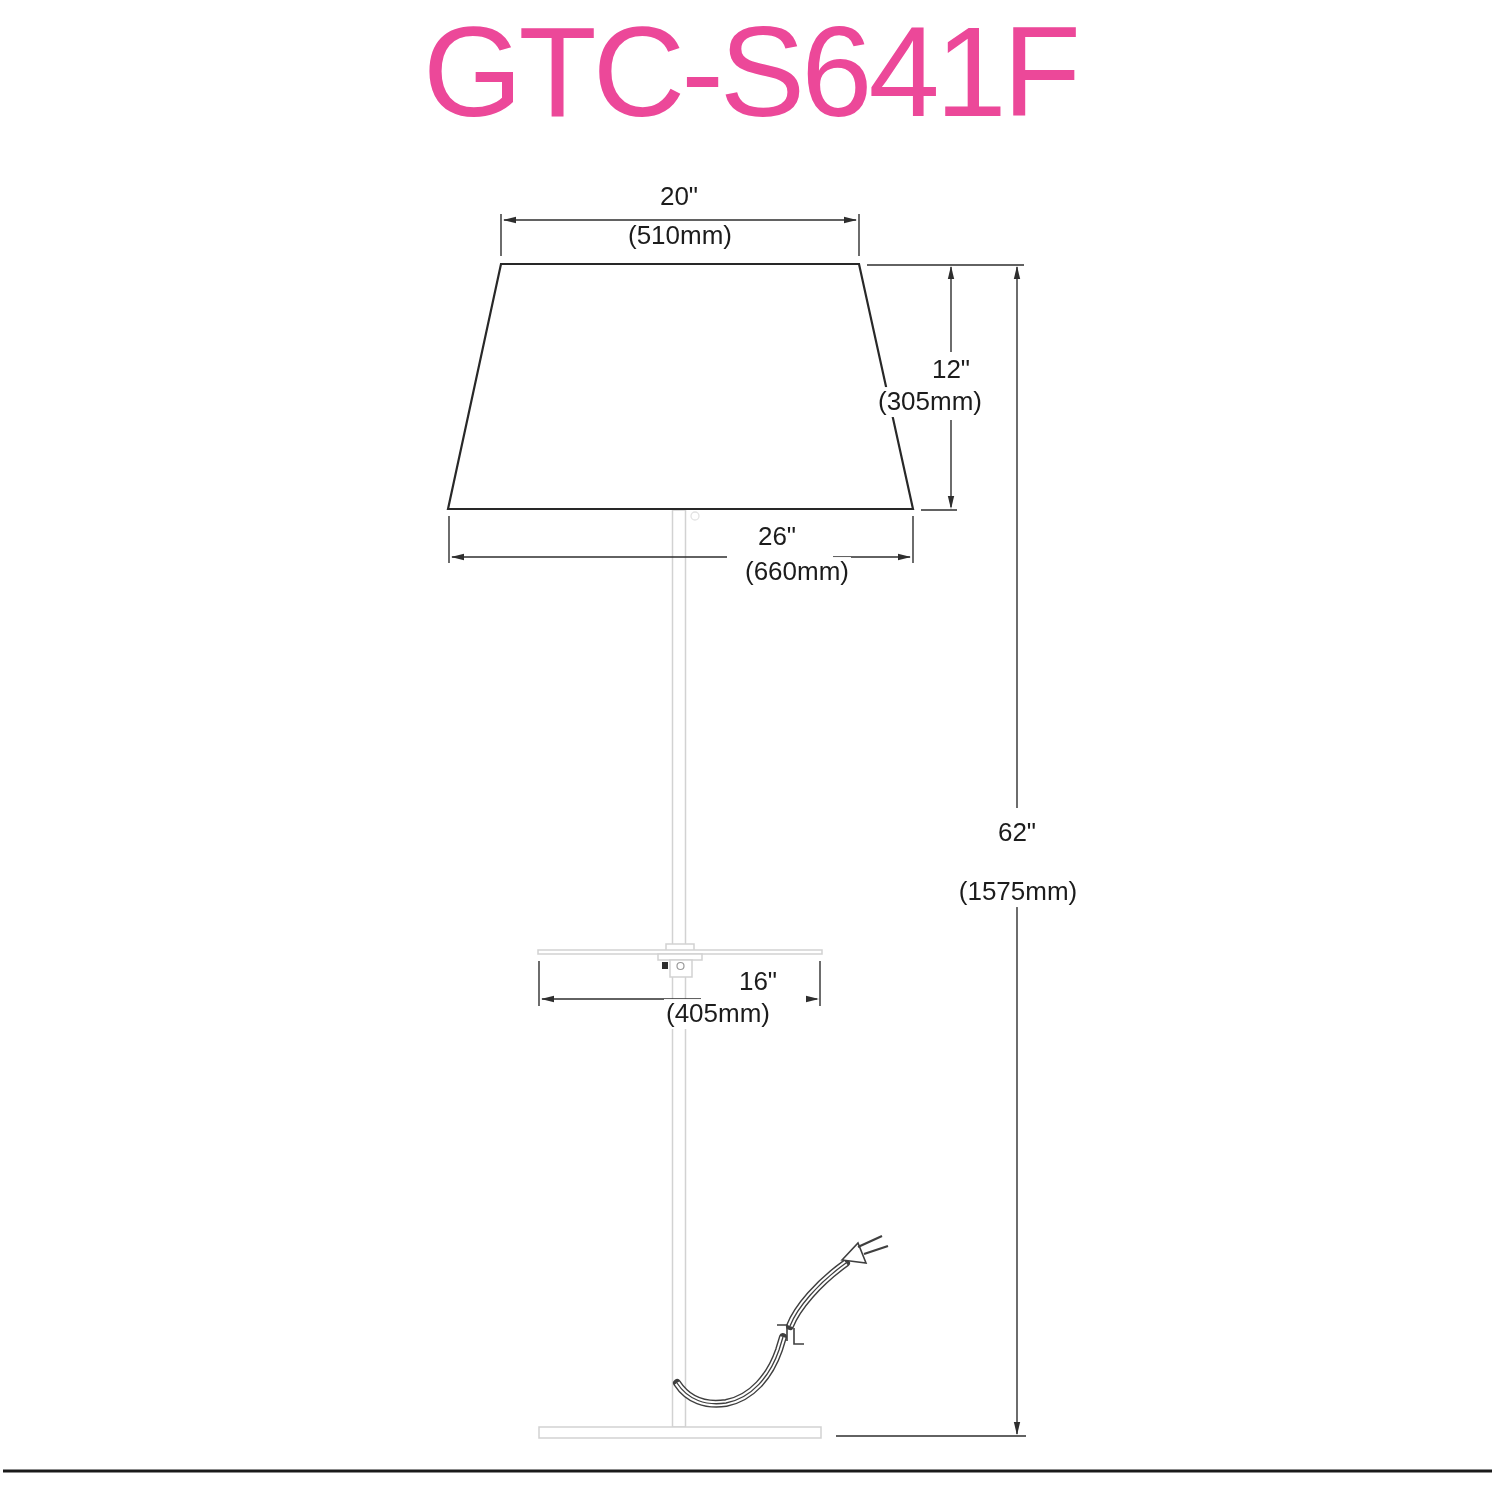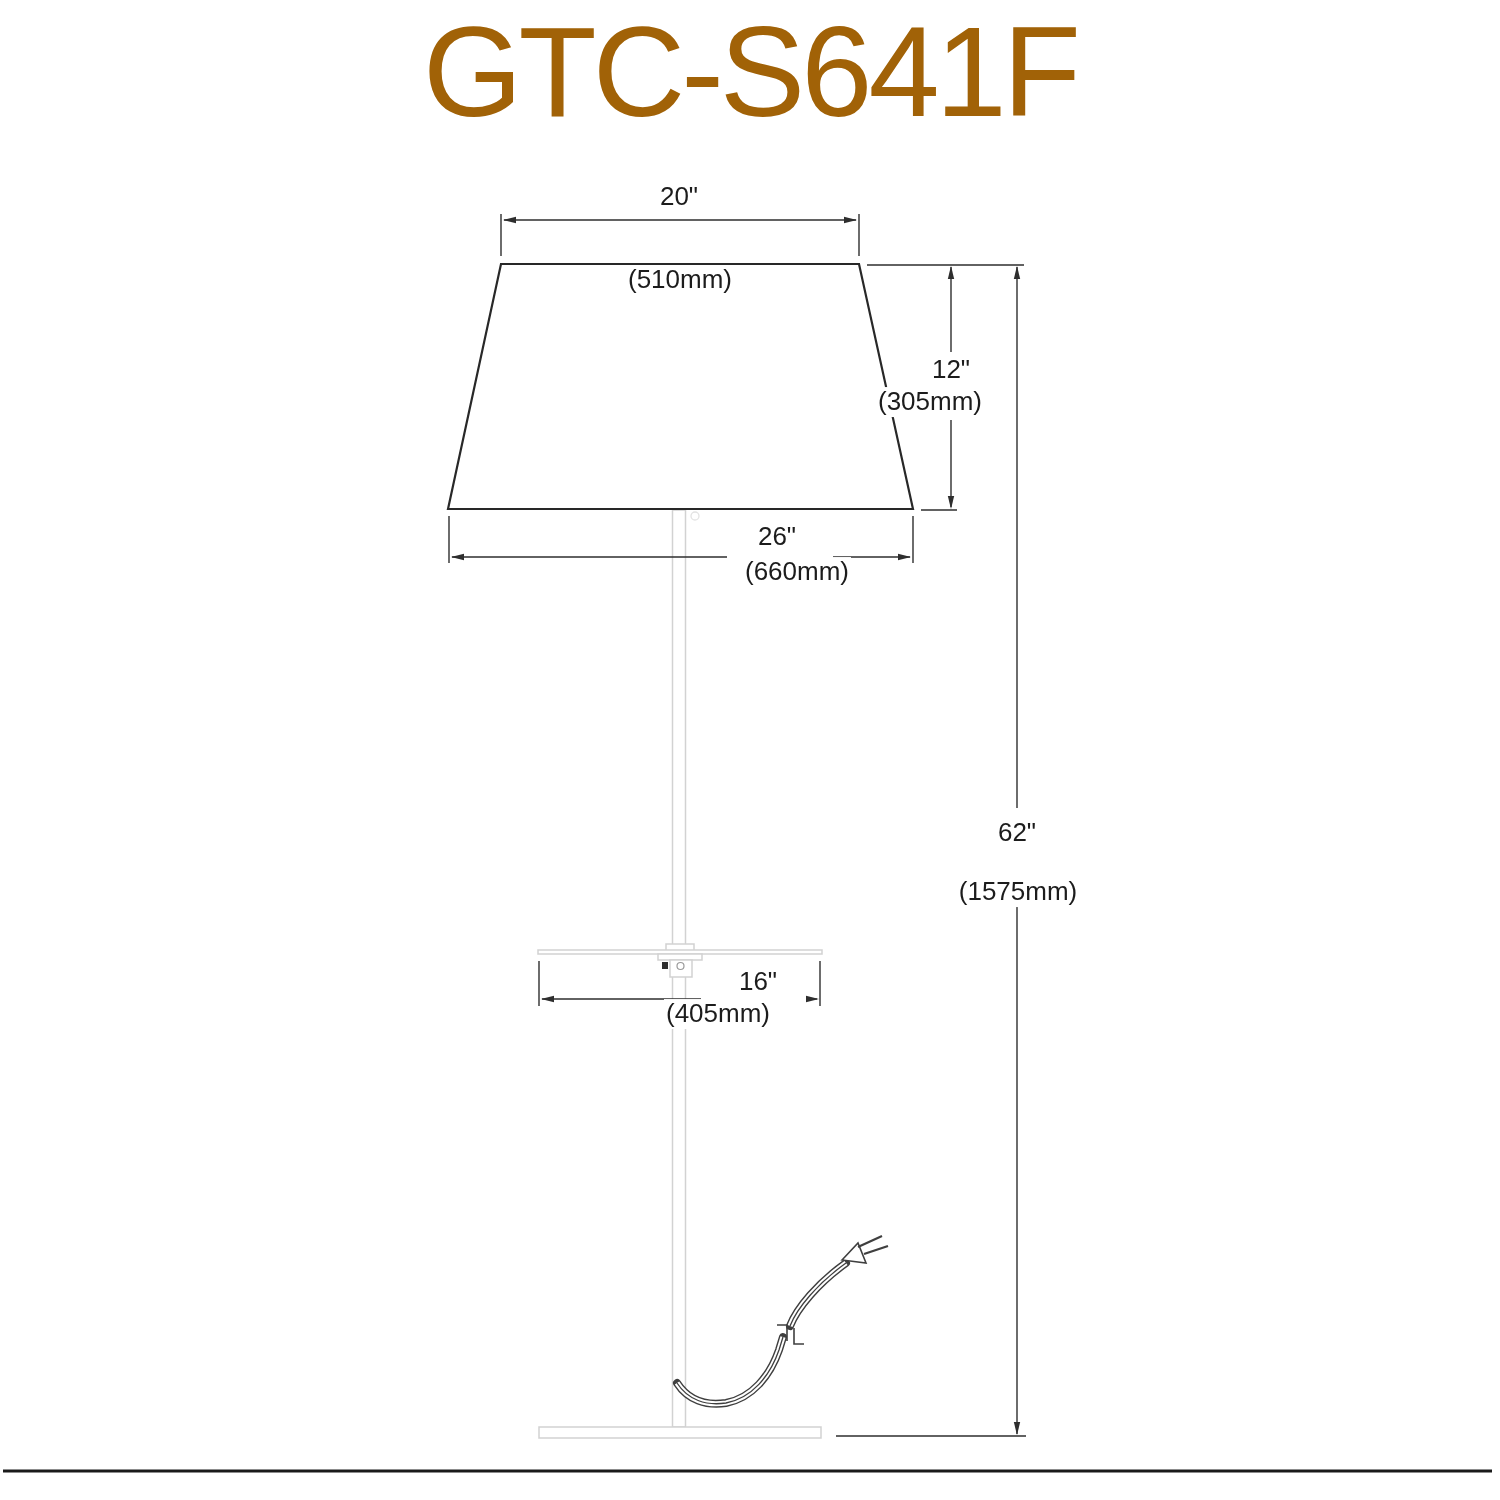--- a/index.html
+++ b/index.html
@@ -12,21 +12,21 @@
     font-family: "Liberation Sans", sans-serif;
   }
   .title {
     position: absolute;
     top: 2px;
     left: 0;
     width: 100%;
     text-align: center;
     font-size: 128px;
     letter-spacing: -4px;
-    color: #a16207;
+    color: #ec4899;
     line-height: 1.1;
   }
   svg.drawing {
     position: absolute;
     left: 0; top: 0;
   }
   .dim {
     position: absolute;
     transform: translate(-50%, -50%);
     font-size: 26px;
@@ -140,21 +140,21 @@
       <line class="ink" x1="1017" y1="888" x2="1017" y2="1434"></line>
       <line class="ink" x1="836" y1="1436" x2="1026" y2="1436"></line>
       <path class="inkF" d="M1017,266 l-3.2,13 h6.4 z"></path>
       <path class="inkF" d="M1017,1435 l-3.2,-13 h6.4 z"></path>
     </g>
 
     <line x1="3" y1="1471" x2="1492" y2="1471" stroke="#1a1a1a" stroke-width="3"></line>
   </svg>
 
   <div class="dim" style="left:679px; top:197px;">20"</div>
-  <div class="dim" style="left:680px; top:236px;margin-top:44px;">(510mm)</div>
+  <div class="dim" style="left:680px; top:236px;">(510mm)</div>
 
   <div class="dim" style="left:951px; top:370px;">12"</div>
   <div class="dim" style="left:930px; top:402px;">(305mm)</div>
 
   <div class="dim" style="left:777px; top:537px;">26"</div>
   <div class="dim" style="left:797px; top:572px;">(660mm)</div>
 
   <div class="dim" style="left:758px; top:982px;">16"</div>
   <div class="dim" style="left:718px; top:1014px;">(405mm)</div>
 

